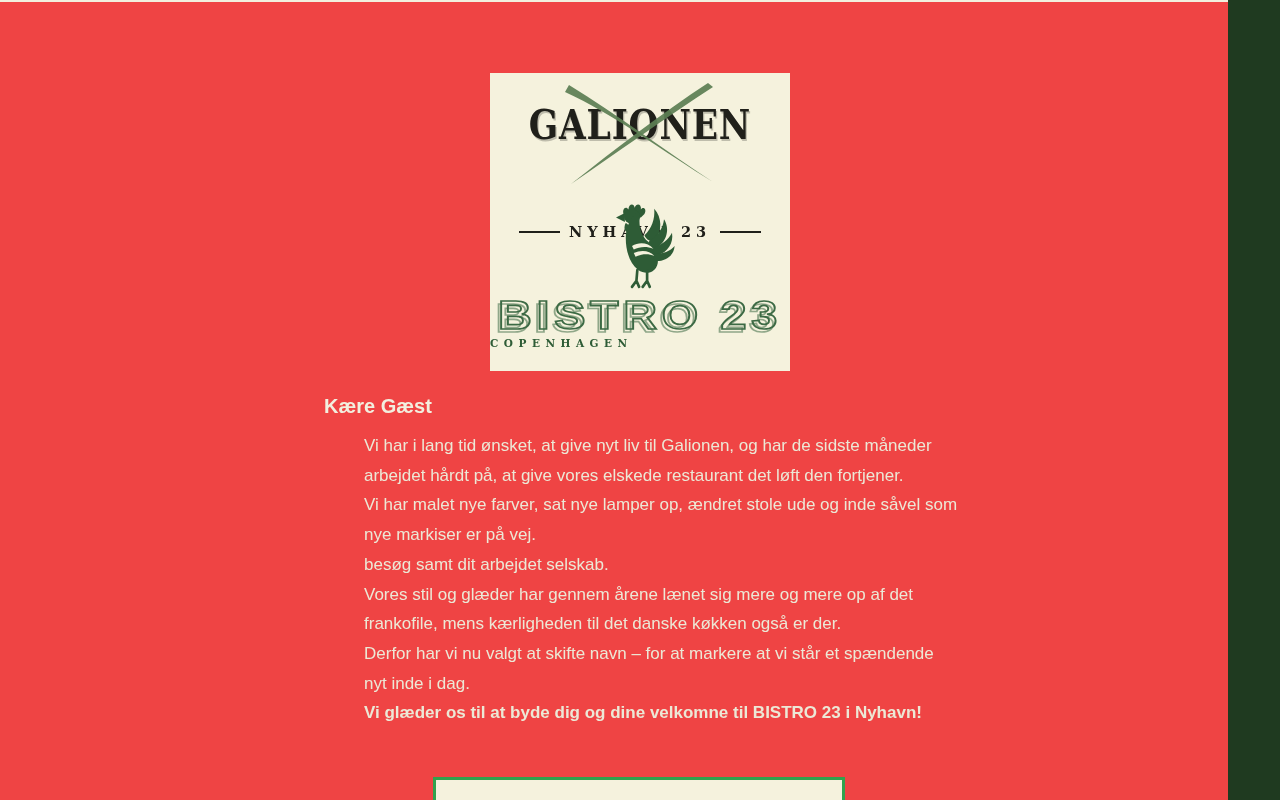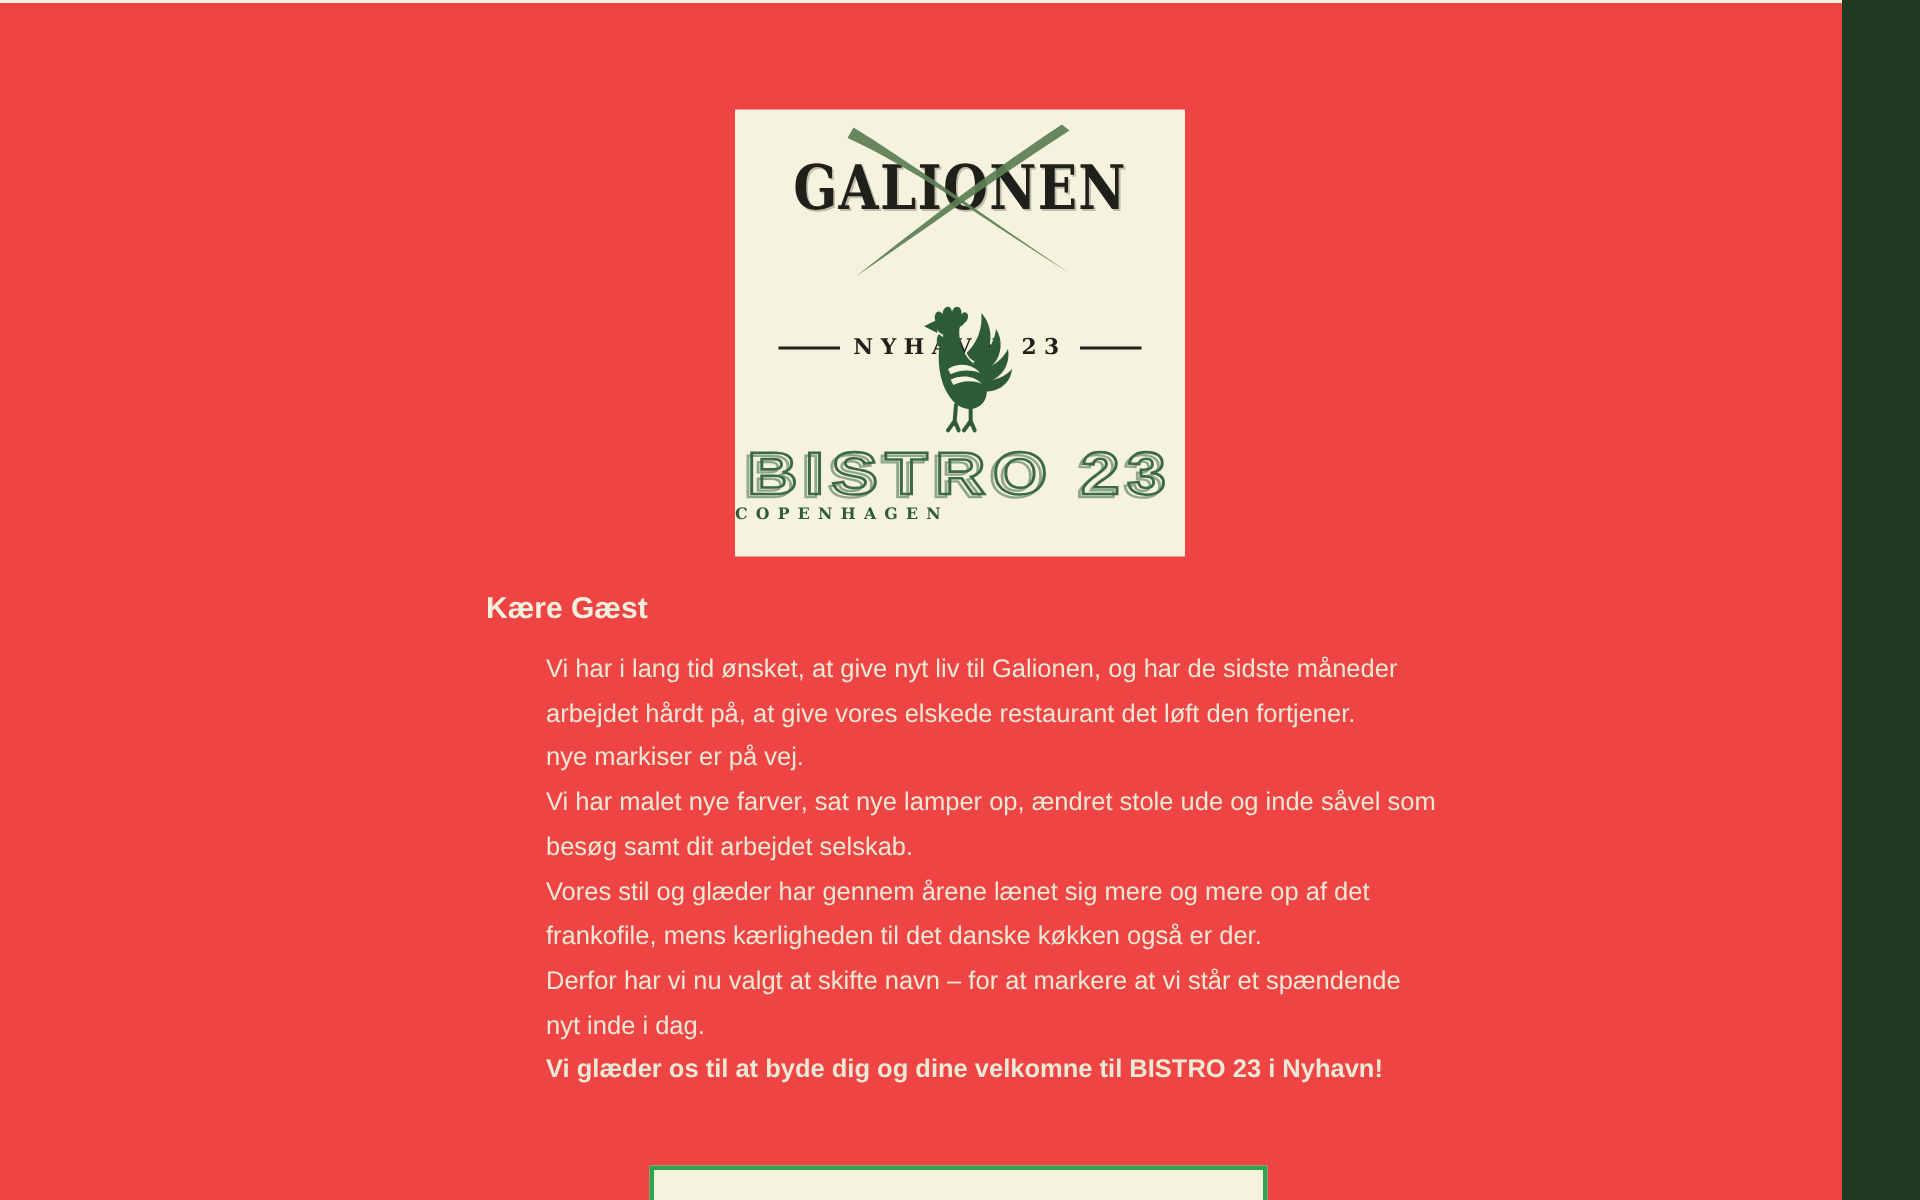--- a/index.html
+++ b/index.html
@@ -185,22 +185,22 @@
         <path d="M149,5 C104,34 51,72 7,102 C50,68 98,31 144,1 Z"></path>
       </g>
     </svg>
   </div>
 
   <h2 class="greeting-heading">Kære Gæst</h2>
 
   <div class="body-text">
     <div class="body-line">Vi har i lang tid ønsket, at give nyt liv til Galionen, og har de sidste måneder</div>
     <div class="body-line">arbejdet hårdt på, at give vores elskede restaurant det løft den fortjener.</div>
+    <div class="body-line">Vi har malet nye farver, sat nye lamper op, ændret stole ude og inde såvel som</div>
     <div class="body-line">nye markiser er på vej.</div>
-    <div class="body-line">Vi har malet nye farver, sat nye lamper op, ændret stole ude og inde såvel som</div>
     <div class="body-line">besøg samt dit arbejdet selskab.</div>
     <div class="body-line">Vores stil og glæder har gennem årene lænet sig mere og mere op af det</div>
     <div class="body-line">frankofile, mens kærligheden til det danske køkken også er der.</div>
     <div class="body-line">Derfor har vi nu valgt at skifte navn – for at markere at vi står et spændende</div>
     <div class="body-line">nyt inde i dag.</div>
     <div class="closing-line">Vi glæder os til at byde dig og dine velkomne til BISTRO 23 i Nyhavn!</div>
   </div>
 
   <div class="footer-box"></div>
 </div>

